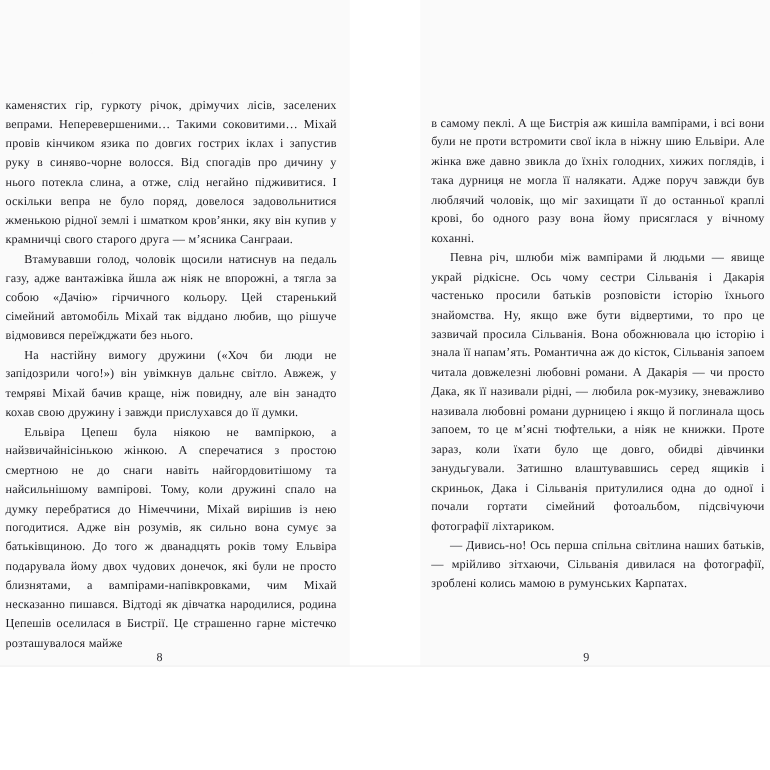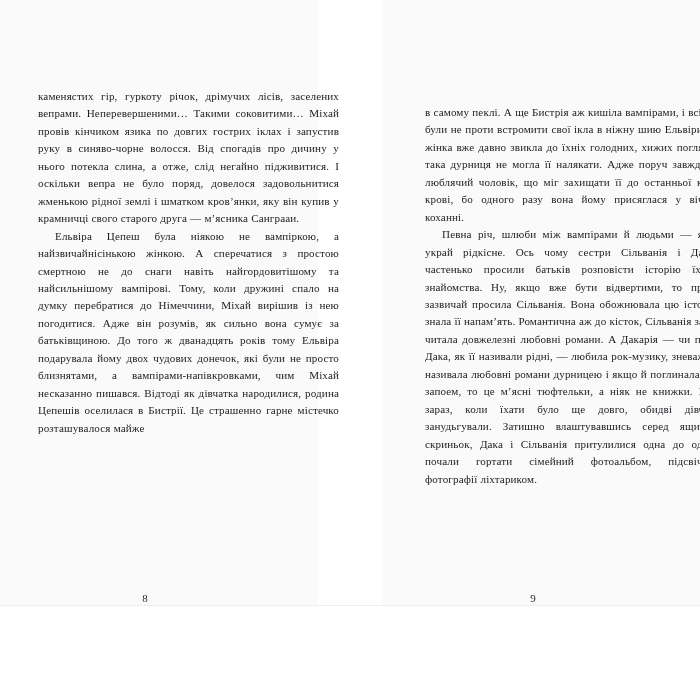--- a/index.html
+++ b/index.html
@@ -67,21 +67,20 @@
     position: absolute;
     text-align: justify;
     text-justify: inter-word;
     color: #1c1c22;
     font-size: 11.1px;
     line-height: 17.45px;
     letter-spacing: 0.12px;
     word-spacing: 0.2px;
     -webkit-font-smoothing: antialiased;
     text-rendering: optimizeLegibility;
-    margin-left: 33px;
   }
   .textblock.left {
     left: 5px;
     top: 88px;
     width: 301px;
   }
   .textblock.right {
     left: 392px;
     top: 104px;
     width: 303px;
@@ -136,26 +135,29 @@
 
     <div class="page left"></div>
     <div class="page right"></div>
 
     <div class="gutter"></div>
 
     <div class="speckle"></div>
 
     <div class="textblock left">
       <p>каменястих гір, гуркоту річок, дрімучих лісів, заселених вепрами. Неперевершеними… Такими соковитими… Міхай провів кінчиком язика по довгих гострих іклах і запустив руку в синяво-чорне волосся. Від спогадів про дичину у нього потекла слина, а отже, слід негайно підживитися. І оскільки вепра не було поряд, довелося задовольнитися жменькою рідної землі і шматком кров’янки, яку він купив у крамничці свого старого друга — м’ясника Санграаи.</p>
+      <p class="indent">Втамувавши голод, чоловік щосили натиснув на педаль газу, адже вантажівка йшла аж ніяк не впорожні, а тягла за собою «Дачію» гірчичного кольору. Цей старенький сімейний автомобіль Міхай так віддано любив, що рішуче відмовився переїжджати без нього.</p>
+      <p class="indent">На настійну вимогу дружини («Хоч би люди не запідозрили чого!») він увімкнув дальнє світло. Авжеж, у темряві Міхай бачив краще, ніж повидну, але він занадто кохав свою дружину і завжди прислухався до її думки.</p>
       <p class="indent">Ельвіра Цепеш була ніякою не вампіркою, а найзвичайнісінькою жінкою. А сперечатися з простою смертною не до снаги навіть найгордовитішому та найсильнішому вампірові. Тому, коли дружині спало на думку перебратися до Німеччини, Міхай вирішив із нею погодитися. Адже він розумів, як сильно вона сумує за батьківщиною. До того ж дванадцять років тому Ельвіра подарувала йому двох чудових донечок, які були не просто близнятами, а вампірами-напівкровками, чим Міхай несказанно пишався. Відтоді як дівчатка народилися, родина Цепешів оселилася в Бистрії. Це страшенно гарне містечко розташувалося майже</p>
     </div>
 
     <div class="textblock right">
       <p>в самому пеклі. А ще Бистрія аж кишіла вампірами, і всі вони були не проти встромити свої ікла в ніжну шию Ельвіри. Але жінка вже давно звикла до їхніх голодних, хижих поглядів, і така дурниця не могла її налякати. Адже поруч завжди був люблячий чоловік, що міг захищати її до останньої краплі крові, бо одного разу вона йому присяглася у вічному коханні.</p>
       <p class="indent">Певна річ, шлюби між вампірами й людьми — явище украй рідкісне. Ось чому сестри Сільванія і Дакарія частенько просили батьків розповісти історію їхнього знайомства. Ну, якщо вже бути відвертими, то про це зазвичай просила Сільванія. Вона обожнювала цю історію і знала її напам’ять. Романтична аж до кісток, Сільванія запоем читала довжелезні любовні романи. А Дакарія — чи просто Дака, як її називали рідні, — любила рок-музику, зневажливо називала любовні романи дурницею і якщо й поглинала щось запоем, то це м’ясні тюфтельки, а ніяк не книжки. Проте зараз, коли їхати було ще довго, обидві дівчинки занудьгували. Затишно влаштувавшись серед ящиків і скриньок, Дака і Сільванія притулилися одна до одної і почали гортати сімейний фотоальбом, підсвічуючи фотографії ліхтариком.</p>
+      <p class="indent">— Дивись-но! Ось перша спільна світлина наших батьків, — мрійливо зітхаючи, Сільванія дивилася на фотографії, зроблені колись мамою в румунських Карпатах.</p>
     </div>
 
     <div class="folio left">8</div>
     <div class="folio right">9</div>
 
     <div class="scan-edge-bottom"></div>
   </div>
 
 </div>
 

